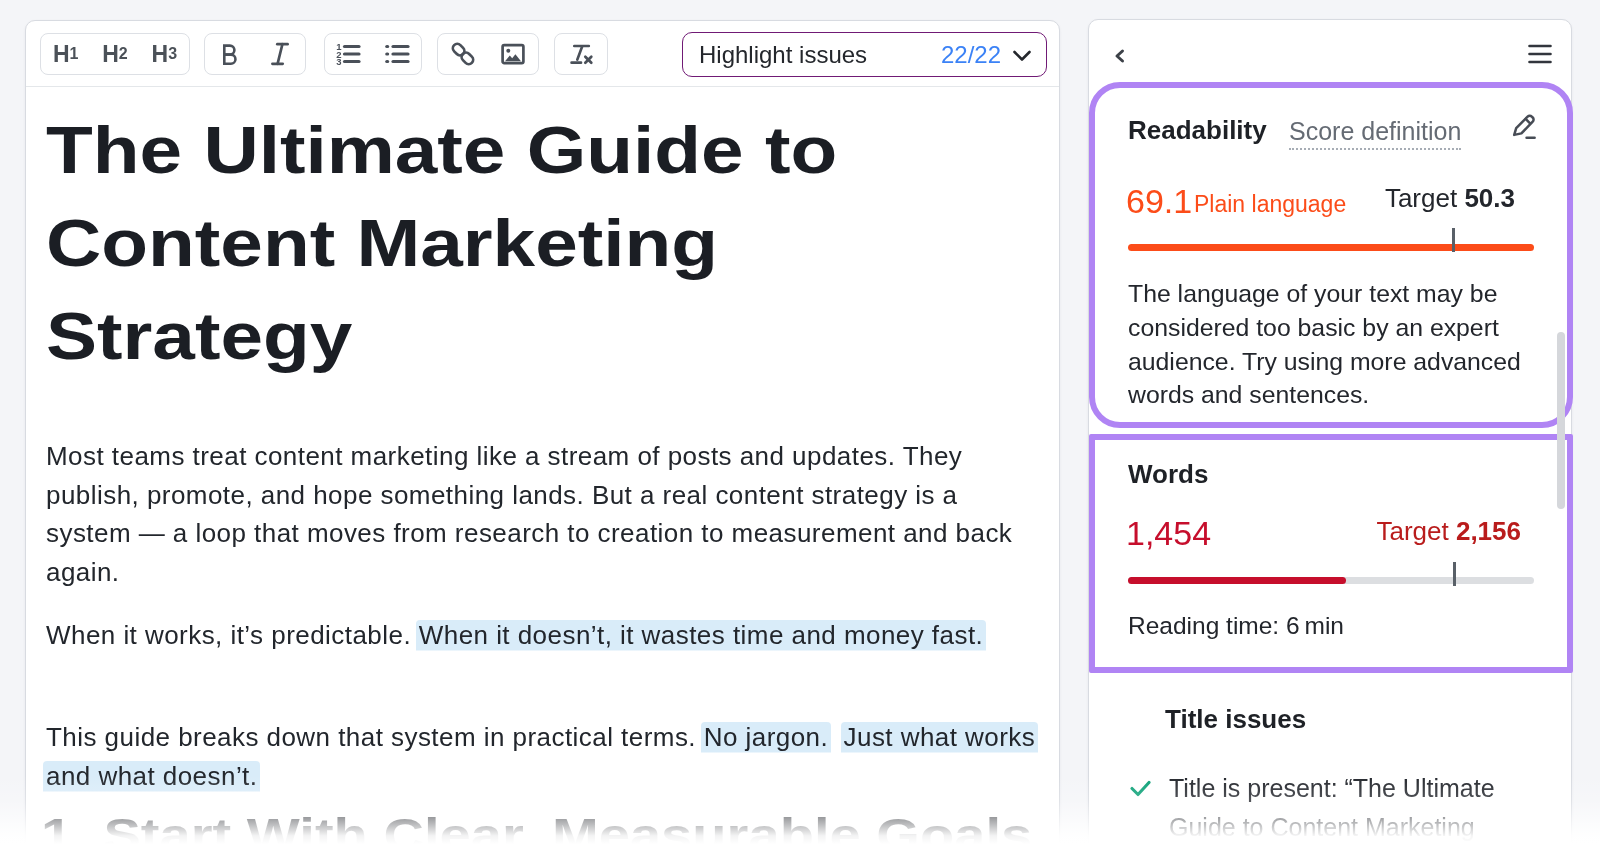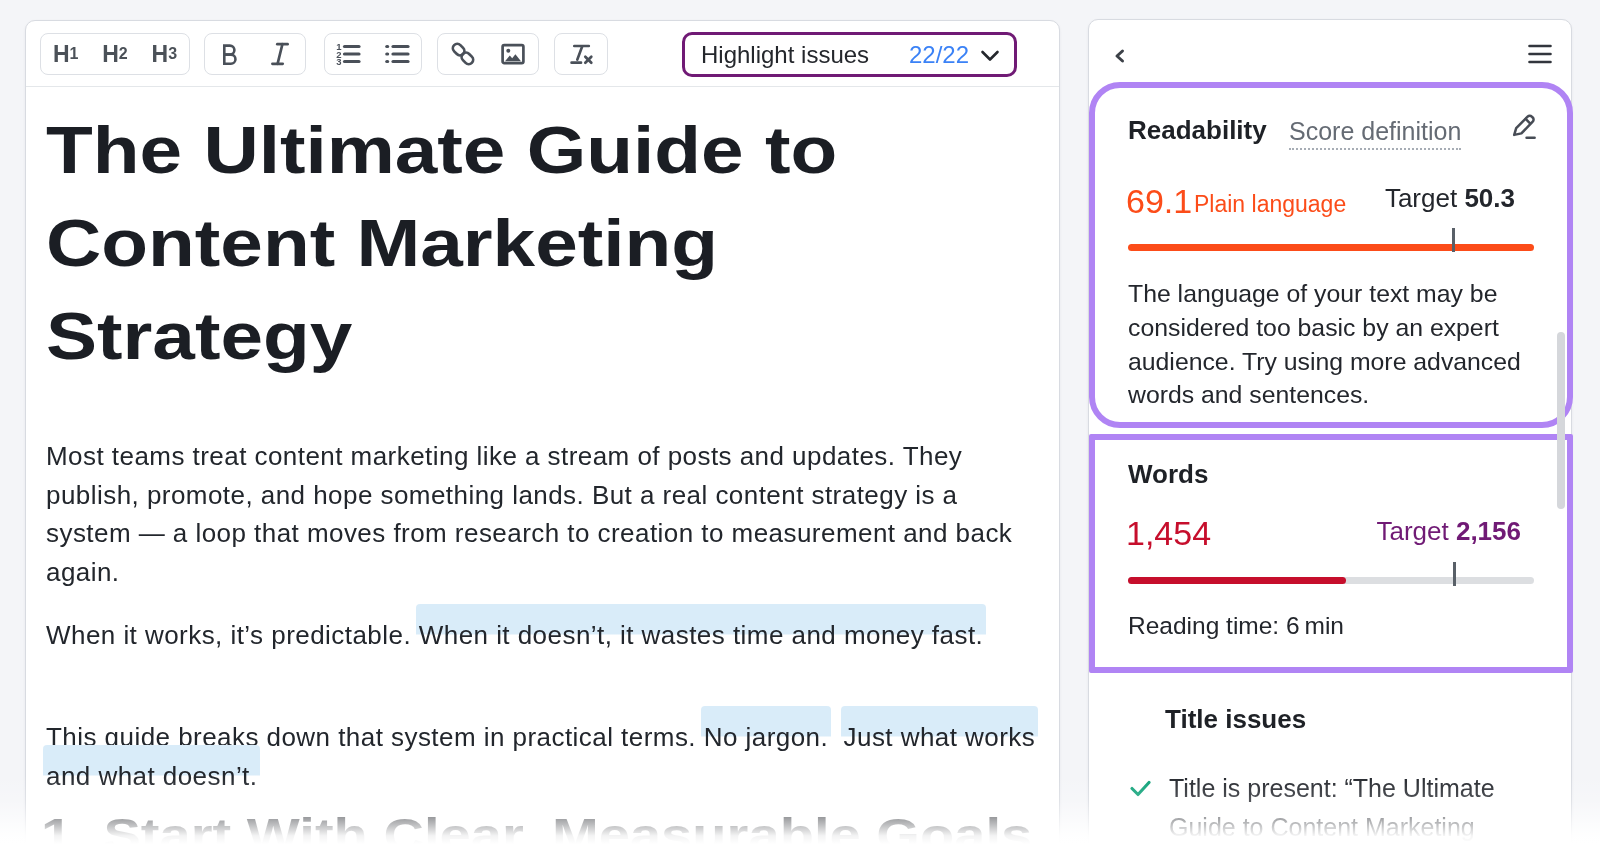--- a/index.html
+++ b/index.html
@@ -9,29 +9,29 @@
     box-shadow:0 1px 3px rgba(30,35,50,0.06); }
   
   #editor { left:25px; top:20px; width:1035px; height:880px; }
   #toolbar { position:absolute; left:0; top:0; width:100%; height:66px;
     border-bottom:1px solid #e4e7ea; }
   .tgroup { position:absolute; top:12px; height:42px; border:1px solid #dde0e5;
     border-radius:8px; display:flex; align-items:center; }
   .tbtn { height:100%; display:flex; align-items:center; justify-content:center;
     color:#4b5158; font-weight:bold; font-size:23px; }
   .sub { font-size:16px; font-weight:bold; }
-  #dropdown { position:absolute; left:656px; top:11px; width:335px; height:45px;
-    border:3px solid #701a75; border-radius:10px; display:flex; align-items:center;
+  #dropdown { position:absolute; left:656px; top:11px; width:365px; height:45px;
+    border:1px solid #701a75; border-radius:10px; display:flex; align-items:center;
     font-size:24px; color:#24272c; }
   
   #content { position:absolute; left:20px; top:66px; width:1008px; color:#1d2127; }
   #h1t { position:absolute; left:0; top:17px; font-size:66px; line-height:93px;
     font-weight:bold; transform:scaleX(1.16); transform-origin:0 0; color:#1b1e24; }
   .para { position:absolute; left:0; font-size:26px; letter-spacing:0.45px; line-height:38.6px; color:#22262c; }
-  .hl { padding:16px 3px 5px; margin:0 -3px; background:linear-gradient(#d9ecf9,#d9ecf9) no-repeat 0 0 / 100% 30.5px; border-radius:4px; }
+  .hl { padding:0 3px 5px; margin:0 -3px; background:linear-gradient(#d9ecf9,#d9ecf9) no-repeat 0 0 / 100% 30.5px; border-radius:4px; }
   #h2fade { position:absolute; left:0; top:721px; font-size:46px; font-weight:bold;
     transform:scaleX(1.22); transform-origin:0 0; color:#1b1e24; margin-left:-5px; }
   
   #panel { left:1088px; top:19px; width:484px; height:860px; border-radius:10px; }
   .pbox { position:absolute; left:0; width:484px; border:6px solid #b084f4;
     border-radius:2px; background:#fff; }
   #pbox1 { top:62px; height:346px;border-radius:31px; }
   #pbox2 { top:414px; height:239px; }
   .ptitle { font-weight:bold; font-size:26px; color:#1e2126; }
   .orange { color:#fc4c19; }
@@ -172,21 +172,21 @@
     <div style="position:absolute; left:99px; top:103px; font-size:23px;" class="orange">Plain language</div>
     <div style="position:absolute; right:52px; top:95px; font-size:26px; color:#23262c;">Target <b>50.3</b></div>
     <div class="bar" style="left:33px; top:156px; width:406px; background:#fc4c19;"></div>
     <div class="tick" style="left:357px; top:140px; height:24px;"></div>
     <div class="desc" style="position:absolute; left:33px; top:189px;">The language of your text may be<br>considered too basic by an expert<br>audience. Try using more advanced<br>words and sentences.</div>
   </div>
 
   <div id="pbox2" class="pbox">
     <div style="position:absolute; left:33px; top:19px;" class="ptitle">Words</div>
     <div style="position:absolute; left:31px; top:74px;" class="red bignum">1,454</div>
-    <div style="position:absolute; right:46px; top:76px; font-size:26px; color:#701a75;">Target <b>2,156</b></div>
+    <div style="position:absolute; right:46px; top:76px; font-size:26px; color:#b91c1c;">Target <b>2,156</b></div>
     <div class="bar" style="left:33px; top:137px; width:406px; background:#dcdee1;"></div>
     <div class="bar" style="left:33px; top:137px; width:218px; background:#c60e2c;"></div>
     <div class="tick" style="left:358px; top:122px; height:24px;"></div>
     <div style="position:absolute; left:33px; top:172px; font-size:24.5px; color:#23262c;">Reading time: 6 min</div>
   </div>
 
   <div style="position:absolute; left:36px; top:684px;margin-left:40px;" class="ptitle">Title issues</div>
   <svg style="position:absolute; left:41px; top:759px;" width="21" height="18" viewBox="0 0 21 18">
     <path d="M2 9.5 L8 15.5 L19 3.5" fill="none" stroke="#0aa076" stroke-width="3.1" stroke-linecap="round" stroke-linejoin="round"></path>
   </svg>

